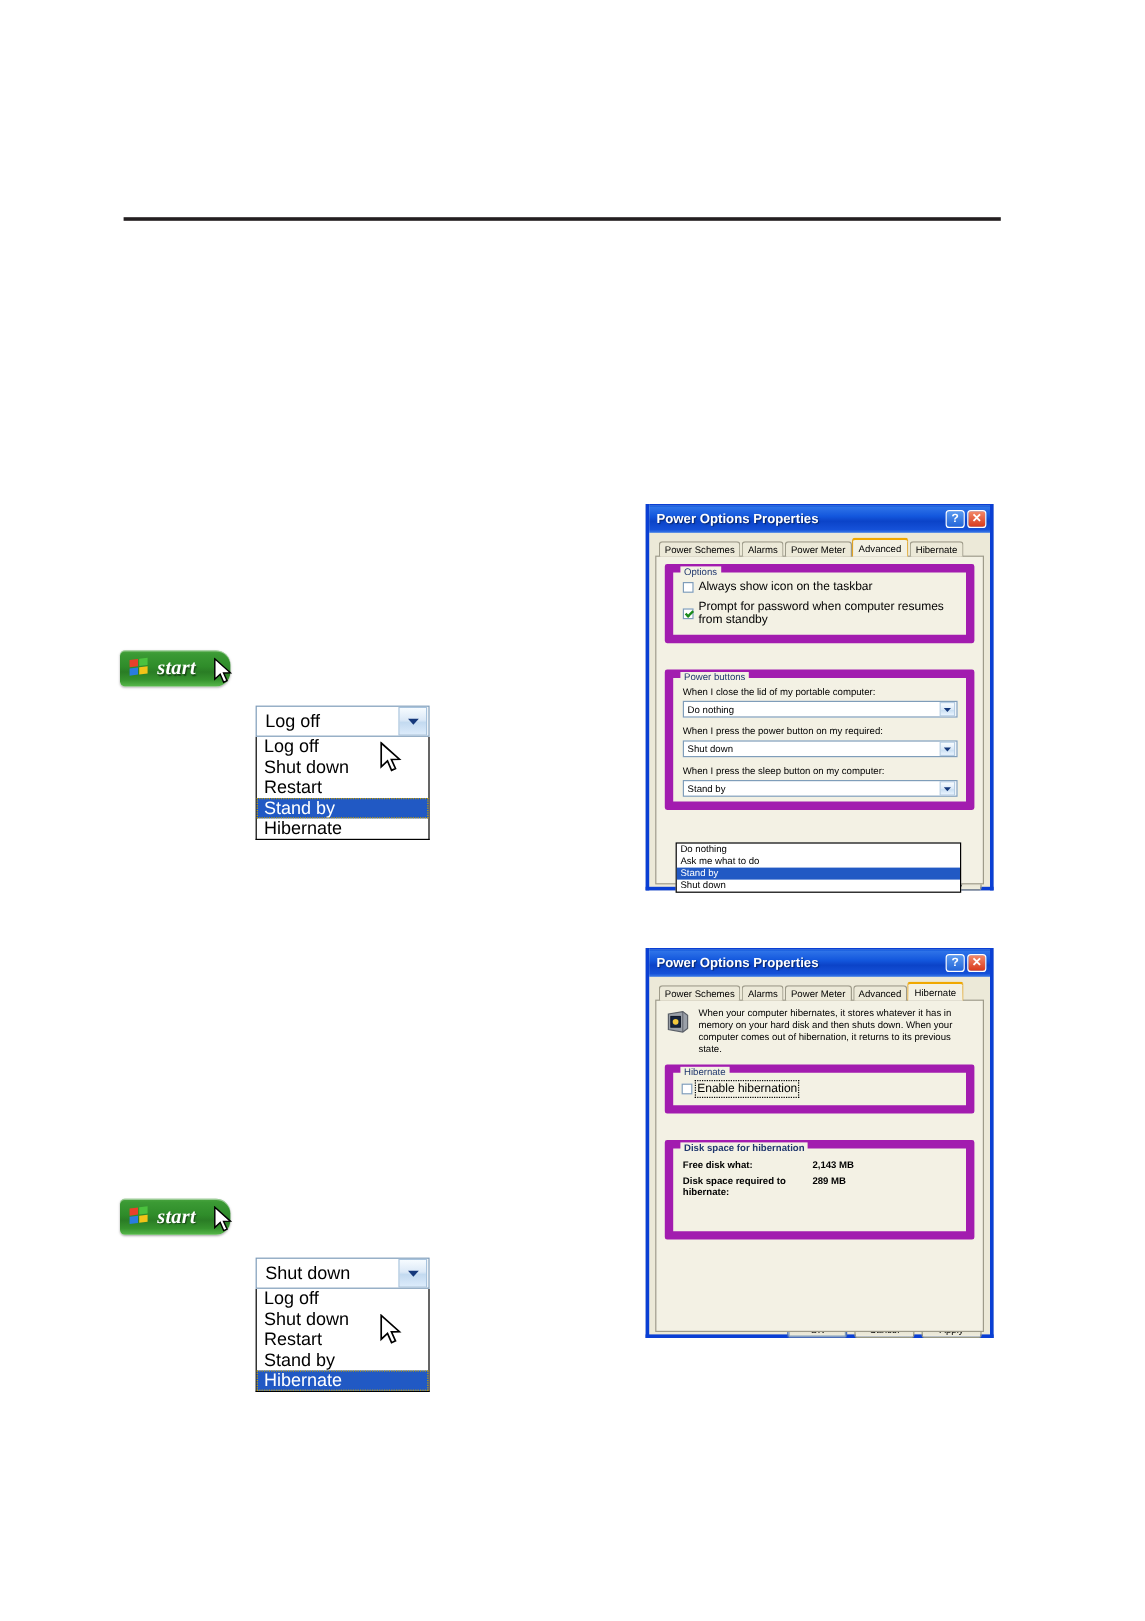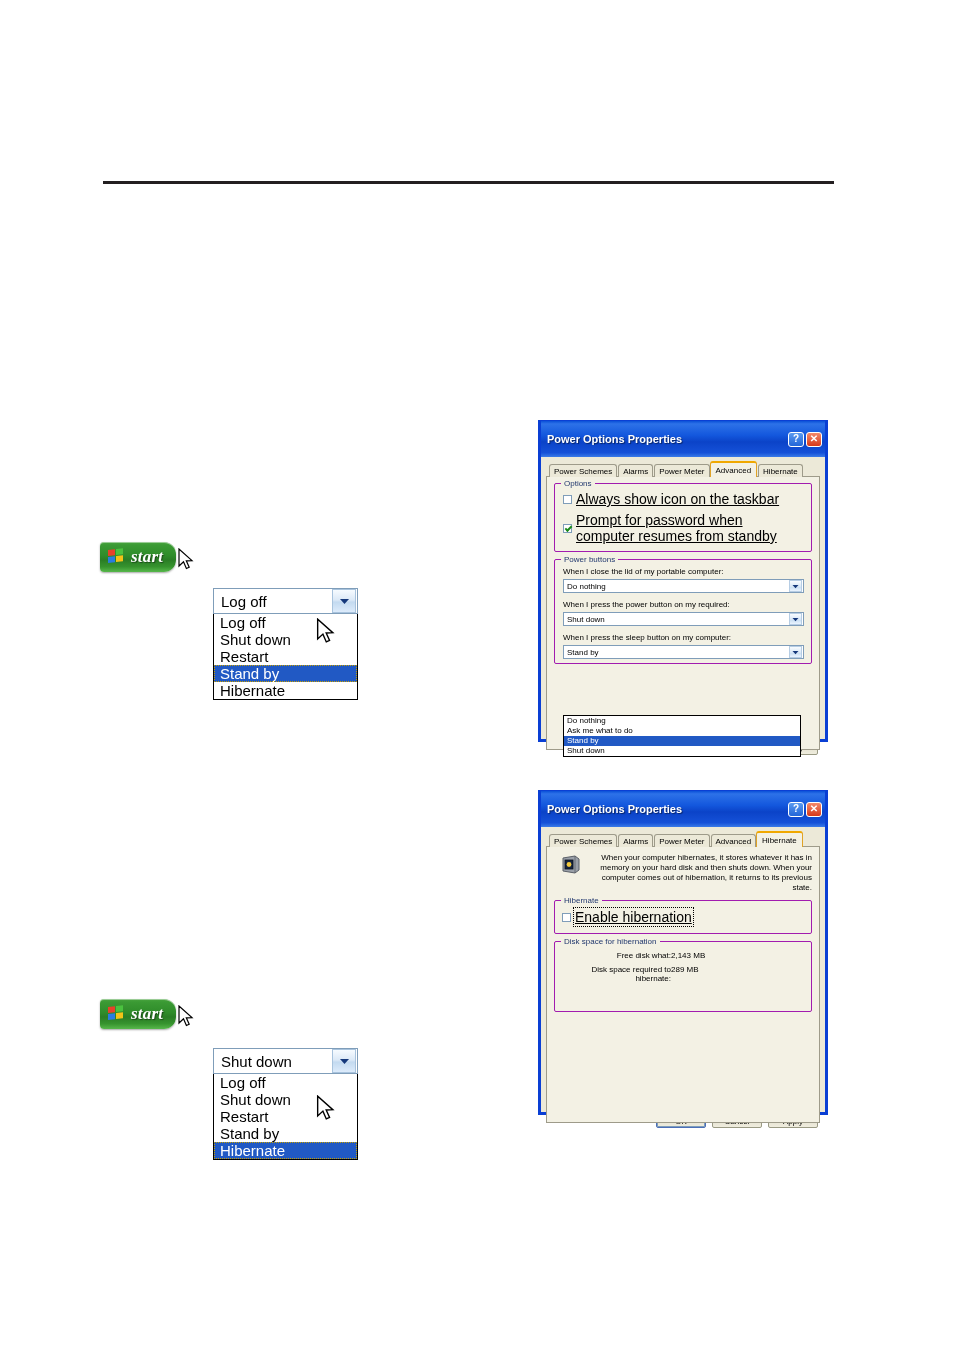--- a/index.html
+++ b/index.html
@@ -21,21 +21,21 @@
     left: 103px;
     top: 181px;
     width: 731px;
     height: 3px;
     background: #231f20;
   }
 
   
   .start-button {
     position: absolute;
-    width: 76px;
+    width: 92px;
     height: 30px;
     border-radius: 4px 12px 12px 4px;
     background: linear-gradient(to bottom,
         #4aa540 0%, #3b9a34 10%, #2f8c2a 45%, #2a7d25 60%, #36932e 82%, #57b84b 100%);
     box-shadow: inset 0 1px 0 rgba(255,255,255,.45), 0 1px 2px rgba(0,0,0,.35);
     display: flex;
     align-items: center;
     padding-left: 8px;
     box-sizing: border-box;
   }
@@ -131,21 +131,21 @@
   
   .xp-dialog {
     position: absolute;
     background: #ece9d8;
     border: 3px solid #0a3fd4;
     border-top: none;
     box-sizing: border-box;
     font-size: 8px;
   }
   .xp-titlebar {
-    height: 37px;
+    height: 24px;
     background: linear-gradient(to bottom,
         #0a50d8 0%, #2d72e8 8%, #1357dd 40%, #0b43c8 58%, #1551d8 88%, #3a7ae8 100%);
     display: flex;
     align-items: center;
     padding: 0 3px 0 6px;
     box-sizing: border-box;
     position: relative;
     border-top: 1px solid #0a3fd4;
   }
   .xp-title {
@@ -244,43 +244,42 @@
   .panel-head-text {
     font-size: 8px;
     color: #000;
     line-height: 10px;
     padding-top: 6px;
   }
   .panel-head-text.multi { padding-top: 0; }
 
   
   .groupbox {
-    border: 1px solid #a21caf;
+    border: 7px solid #a21caf;
     border-radius: 2px;
-    margin-bottom: 7px;
+    margin-bottom: 22px;
     padding: 7px 7px 7px 8px;
     position: relative;
   }
   .groupbox > .legend {
     position: absolute;
     top: -5px;
     left: 6px;
     background: #f3f1e4;
     padding: 0 3px;
     font-size: 8px;
     color: #21386e;
   }
 
   .checkrow {
     display: flex;
     align-items: center;
     margin-bottom: 5px;
-    font-size: 14px;
-    color: #000;
-    text-decoration: underline;
+    font-size: 10px;
+    color: #000;
   }
   .checkrow:last-child { margin-bottom: 0; }
   .xcheck {
     width: 9px;
     height: 9px;
     border: 1px solid #7f9db9;
     background: #fff;
     margin-right: 4px;
     flex: 0 0 auto;
     position: relative;
@@ -570,21 +569,21 @@
   <div class="xp-body">
 
     <div class="xp-tabs">
       <div class="xp-tab">Power Schemes</div>
       <div class="xp-tab">Alarms</div>
       <div class="xp-tab">Power Meter</div>
       <div class="xp-tab">Advanced</div>
       <div class="xp-tab active">Hibernate</div>
     </div>
 
-    <div class="xp-tabpanel" style="height:277px;text-align:right;">
+    <div class="xp-tabpanel" style="height:277px;">
 
       <div class="panel-head">
         <div class="panel-head-icon">
           <svg width="22" height="22" viewBox="0 0 22 22">
             <path d="M3 4 L15 2 L19 5 L19 16 L15 19 L3 17 Z" fill="#9aa0a8" stroke="#5b6068" stroke-width="1"></path>
             <path d="M15 2 L15 19" stroke="#5b6068" stroke-width=".8" fill="none"></path>
             <rect x="5" y="6" width="8" height="9" fill="#15233c" stroke="#0b1220" stroke-width=".8"></rect>
             <circle cx="9" cy="10.5" r="2.4" fill="#f2c83c"></circle>
           </svg>
         </div>
@@ -592,21 +591,21 @@
       </div>
 
       <div class="groupbox" style="padding:8px 7px;">
         <div class="legend">Hibernate</div>
         <div class="checkrow">
           <span class="xcheck"></span>
           <span class="dotted-focus">Enable hibernation</span>
         </div>
       </div>
 
-      <div class="groupbox" style="padding:9px 7px 8px 8px; height:52px;">
+      <div class="groupbox" style="padding:9px 7px 8px 8px; height:52px;font-weight:bold;">
         <div class="legend">Disk space for hibernation</div>
         <div class="kvrow">
           <span class="k">Free disk what:</span>
           <span class="v">2,143 MB</span>
         </div>
         <div class="kvrow">
           <span class="k">Disk space required to hibernate:</span>
           <span class="v">289 MB</span>
         </div>
       </div>

